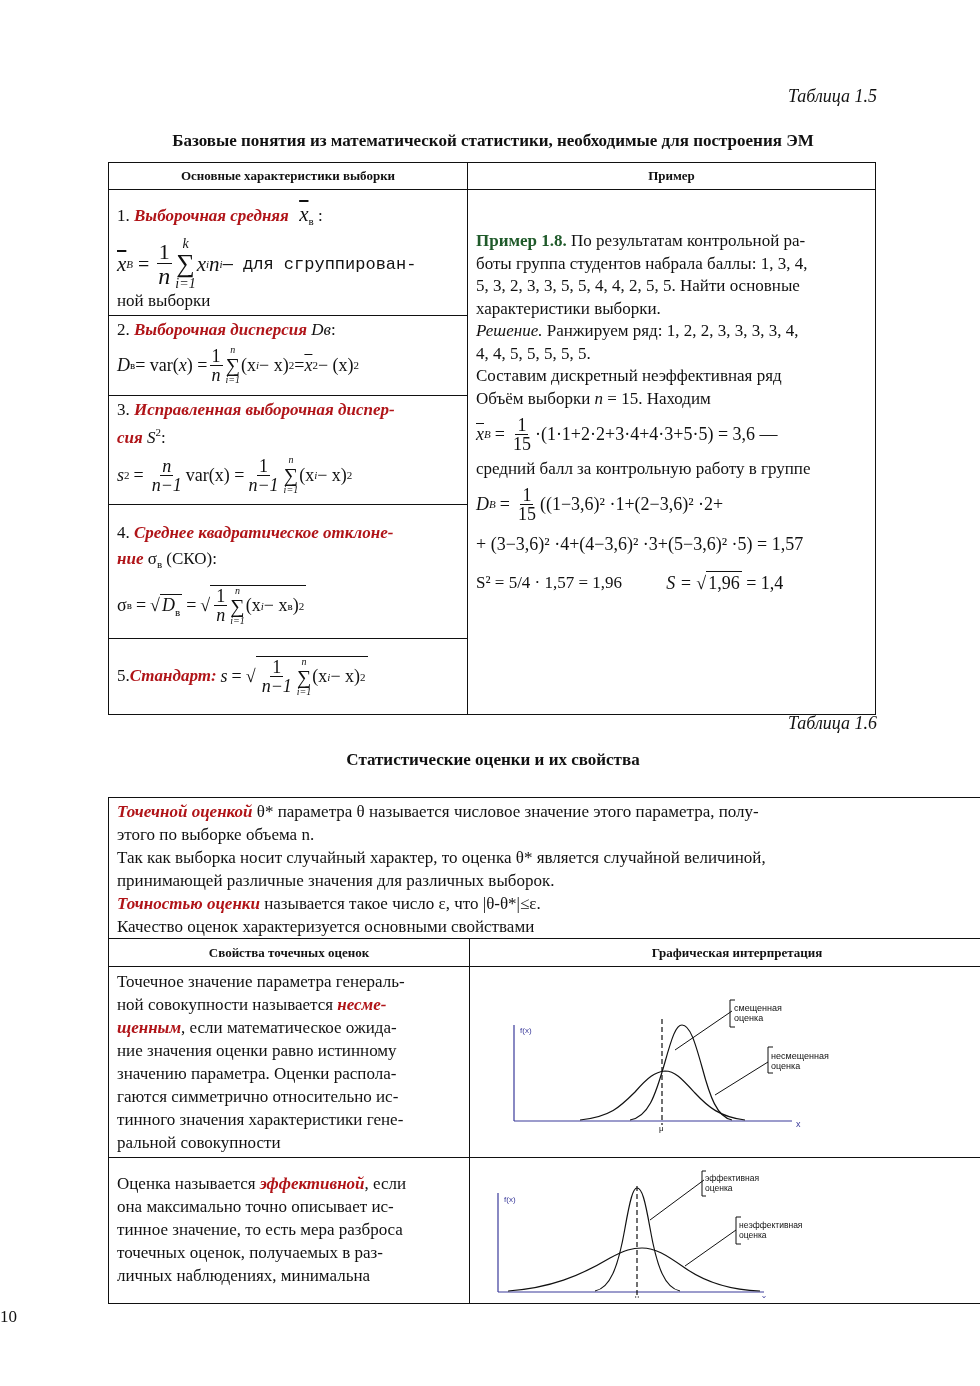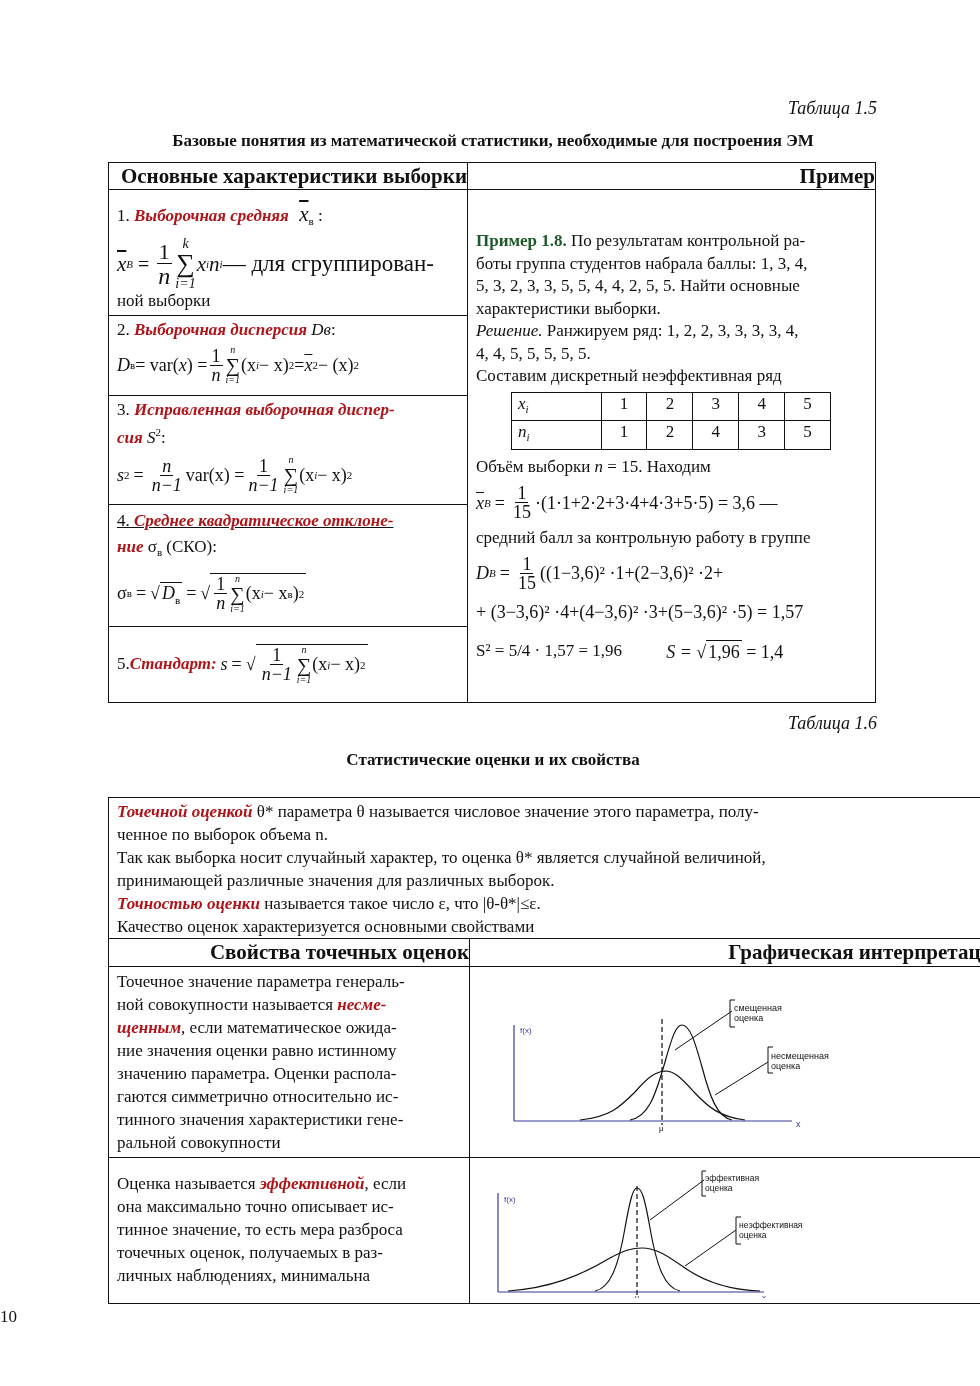--- a/index.html
+++ b/index.html
@@ -9,42 +9,42 @@
   }
   .abs { position: absolute; }
   .caption { font-style: italic; font-size: 18px; }
   .title { font-weight: bold; font-size: 17px; text-align: center; }
   .red { color: #b01418; font-weight: bold; font-style: italic; }
   .green { color: #1f5a2a; font-weight: bold; }
   .italic { font-style: italic; }
   table.main { border-collapse: collapse; }
   table.main td, table.main th { border: 1px solid #111; vertical-align: top; padding: 0; }
   .cell-pad { padding: 3px 8px; }
-  .hdr { font-weight: bold; text-align: right; font-size: 21px; }
+  .hdr { font-weight: bold; text-align: center; font-size: 13px; }
   .line { line-height: 22px; }
   .math { font-family: "Liberation Serif", serif; font-size: 18px; white-space: nowrap; }
   .mi { font-style: italic; }
   .frac { display: inline-flex; flex-direction: column; align-items: center; vertical-align: middle; margin: 0 2px; line-height: 1; }
   .frac .num { padding: 0 2px; border-bottom: 1px solid #111; font-size: 18px; }
   .frac .den { padding: 0 2px; font-size: 18px; font-style: italic; }
   .sum { display: inline-flex; flex-direction: column; align-items: center; vertical-align: middle; line-height: 1; margin: 0 1px; }
   .sum .top, .sum .bot { font-size: 10px; font-style: italic; }
   .sum .sig { font-size: 20px; }
   .ov { text-decoration: overline; }
   .sqrt { border-top: 1px solid #111; padding: 0 2px; display: inline-block; }
   sup, sub { font-size: 11px; }
   .small-tab { border-collapse: collapse; font-size: 17px; }
   .small-tab td { border: 1px solid #111; text-align: center; height: 20px; padding: 0; }
   .graph text { font-family: "Liberation Sans", sans-serif; }
   .page-num { font-size: 17px; }
 </style>
 </head>
 <body>
 
-<div class="abs caption" style="right:103px; top:98px;text-align:right;">Таблица 1.5</div>
+<div class="abs caption" style="right:103px; top:86px;text-align:right;">Таблица 1.5</div>
 <div class="abs title" style="left:108px; width:770px; top:131px;">Базовые понятия из математической статистики, необходимые для построения ЭМ</div>
 
 <table class="main abs" style="left:108px; top:162px; width:768px;">
   <tbody>
       <tr style="height:27px;">
     <td class="hdr" style="width:358px; vertical-align:middle;">Основные характеристики выборки</td>
     <td class="hdr" style="vertical-align:middle;">Пример</td>
   </tr>
   <tr style="height:126px;">
     <td>
@@ -63,56 +63,36 @@
               </span>
           <span class="sum">
                 <span class="top" style="font-size:14px;">k</span>
                 <span class="sig" style="font-size:26px;">∑</span>
                 <span class="bot" style="font-size:14px;">i=1</span>
               </span>
           <span class="mi" style="font-size:21px;">x</span>
               <sub class="mi">i</sub>
               <span class="mi" style="font-size:21px;">n</span>
               <sub class="mi">i</sub>
-          <span style="font-size:23px;"> — для сгруппирован-</span>
+          <span style="font-size:17px;font-family:Liberation Mono, monospace;"> — для сгруппирован-</span>
         </div>
         <div class="line">ной выборки</div>
       </div>
     </td>
     <td rowspan="5">
       <div class="cell-pad" style="padding-top:40px; line-height:22.5px;">
         <div>
           <span class="green">Пример 1.8.</span><span> По результатам контрольной ра-</span><br>
           <span>боты группа студентов набрала баллы: 1, 3, 4,</span><br>
           <span>5, 3, 2, 3, 3, 5, 5, 4, 4, 2, 5, 5. Найти основные</span><br>
           <span>характеристики выборки.</span><br>
           <span class="italic">Решение.</span><span> Ранжируем ряд: 1, 2, 2, 3, 3, 3, 3, 4,</span><br>
           <span>4, 4, 5, 5, 5, 5, 5.</span><br>
           <span>Составим дискретный неэффективная ряд</span>
         </div>
-        <table class="small-tab" style="margin:4px 0 6px 35px; width:320px;">
-          <tbody>
-                <tr>
-            <td style="text-align:left; padding-left:6px;"><span class="italic">x</span><sub class="italic">i</sub></td>
-            <td>1</td>
-            <td>2</td>
-            <td>3</td>
-            <td>4</td>
-            <td>5</td>
-          </tr>
-          <tr>
-            <td style="text-align:left; padding-left:6px;"><span class="italic">n</span><sub class="italic">i</sub></td>
-            <td>1</td>
-            <td>2</td>
-            <td>4</td>
-            <td>3</td>
-            <td>5</td>
-          </tr>
-        </tbody>
-            </table>
         <div>
           <span>Объём выборки </span><span class="italic">n</span><span> = 15. Находим</span>
         </div>
         <div class="math" style="display:flex; align-items:center; height:48px;">
           <span class="mi ov">x</span>
               <sub class="mi">B</sub>
           <span style="margin:0 4px;">=</span>
           <span class="frac">
                 <span class="num">1</span>
                 <span class="den" style="font-style:normal;">15</span>
@@ -197,21 +177,21 @@
               <sub class="mi">i</sub>
               <span> − x)</span>
               <sup>2</sup>
         </div>
       </div>
     </td>
   </tr>
   <tr style="height:122px;">
     <td>
       <div class="cell-pad">
-        <div class="line" style="margin-top:2px;text-decoration:underline;"><span>4. </span><span class="red">Среднее квадратическое отклоне-</span></div>
+        <div class="line" style="margin-top:14px;"><span>4. </span><span class="red">Среднее квадратическое отклоне-</span></div>
         <div class="line" style="margin-top:4px;"><span class="red">ние</span> <span>σ</span><sub>в</sub><span> (СКО):</span></div>
         <div class="math" style="display:flex; align-items:center; height:60px;">
           <span>σ</span><sub>в</sub><span style="margin:0 4px;">=</span>
           √<span class="sqrt"><span class="mi">D</span><sub>в</sub></span><span style="margin:0 4px;">=</span>
           √<span class="sqrt" style="display:inline-flex; align-items:center;">
             <span class="frac">
                   <span class="num">1</span>
                   <span class="den">n</span>
                 </span>
             <span class="sum">
@@ -260,21 +240,21 @@
 
 <div class="abs caption" style="right:103px; top:713px;">Таблица 1.6</div>
 <div class="abs title" style="left:108px; width:770px; top:750px;">Статистические оценки и их свойства</div>
 
 <table class="main abs" style="left:108px; top:797px; width:897px;border-radius:14px;">
   <tbody>
       <tr>
     <td colspan="2">
       <div class="cell-pad" style="line-height:23px; padding-top:2px; padding-bottom:0;">
         <span class="red">Точечной оценкой</span><span> θ* параметра θ называется числовое значение этого параметра, полу-</span><br>
-        <span>ченное по выборок объема n.</span><br>
+        <span>этого по выборке объема n.</span><br>
         <span>Так как выборка носит случайный характер, то оценка θ* является случайной величиной,</span><br>
         <span>принимающей различные значения для различных выборок.</span><br>
         <span class="red">Точностью оценки</span><span> называется такое число ε, что |θ-θ*|≤ε.</span><br>
         <span>Качество оценок характеризуется основными свойствами</span>
       </div>
     </td>
   </tr>
   <tr style="height:28px;">
     <td class="hdr" style="width:360px; vertical-align:middle;">Свойства точечных оценок</td>
     <td class="hdr" style="vertical-align:middle;">Графическая интерпретация</td>

